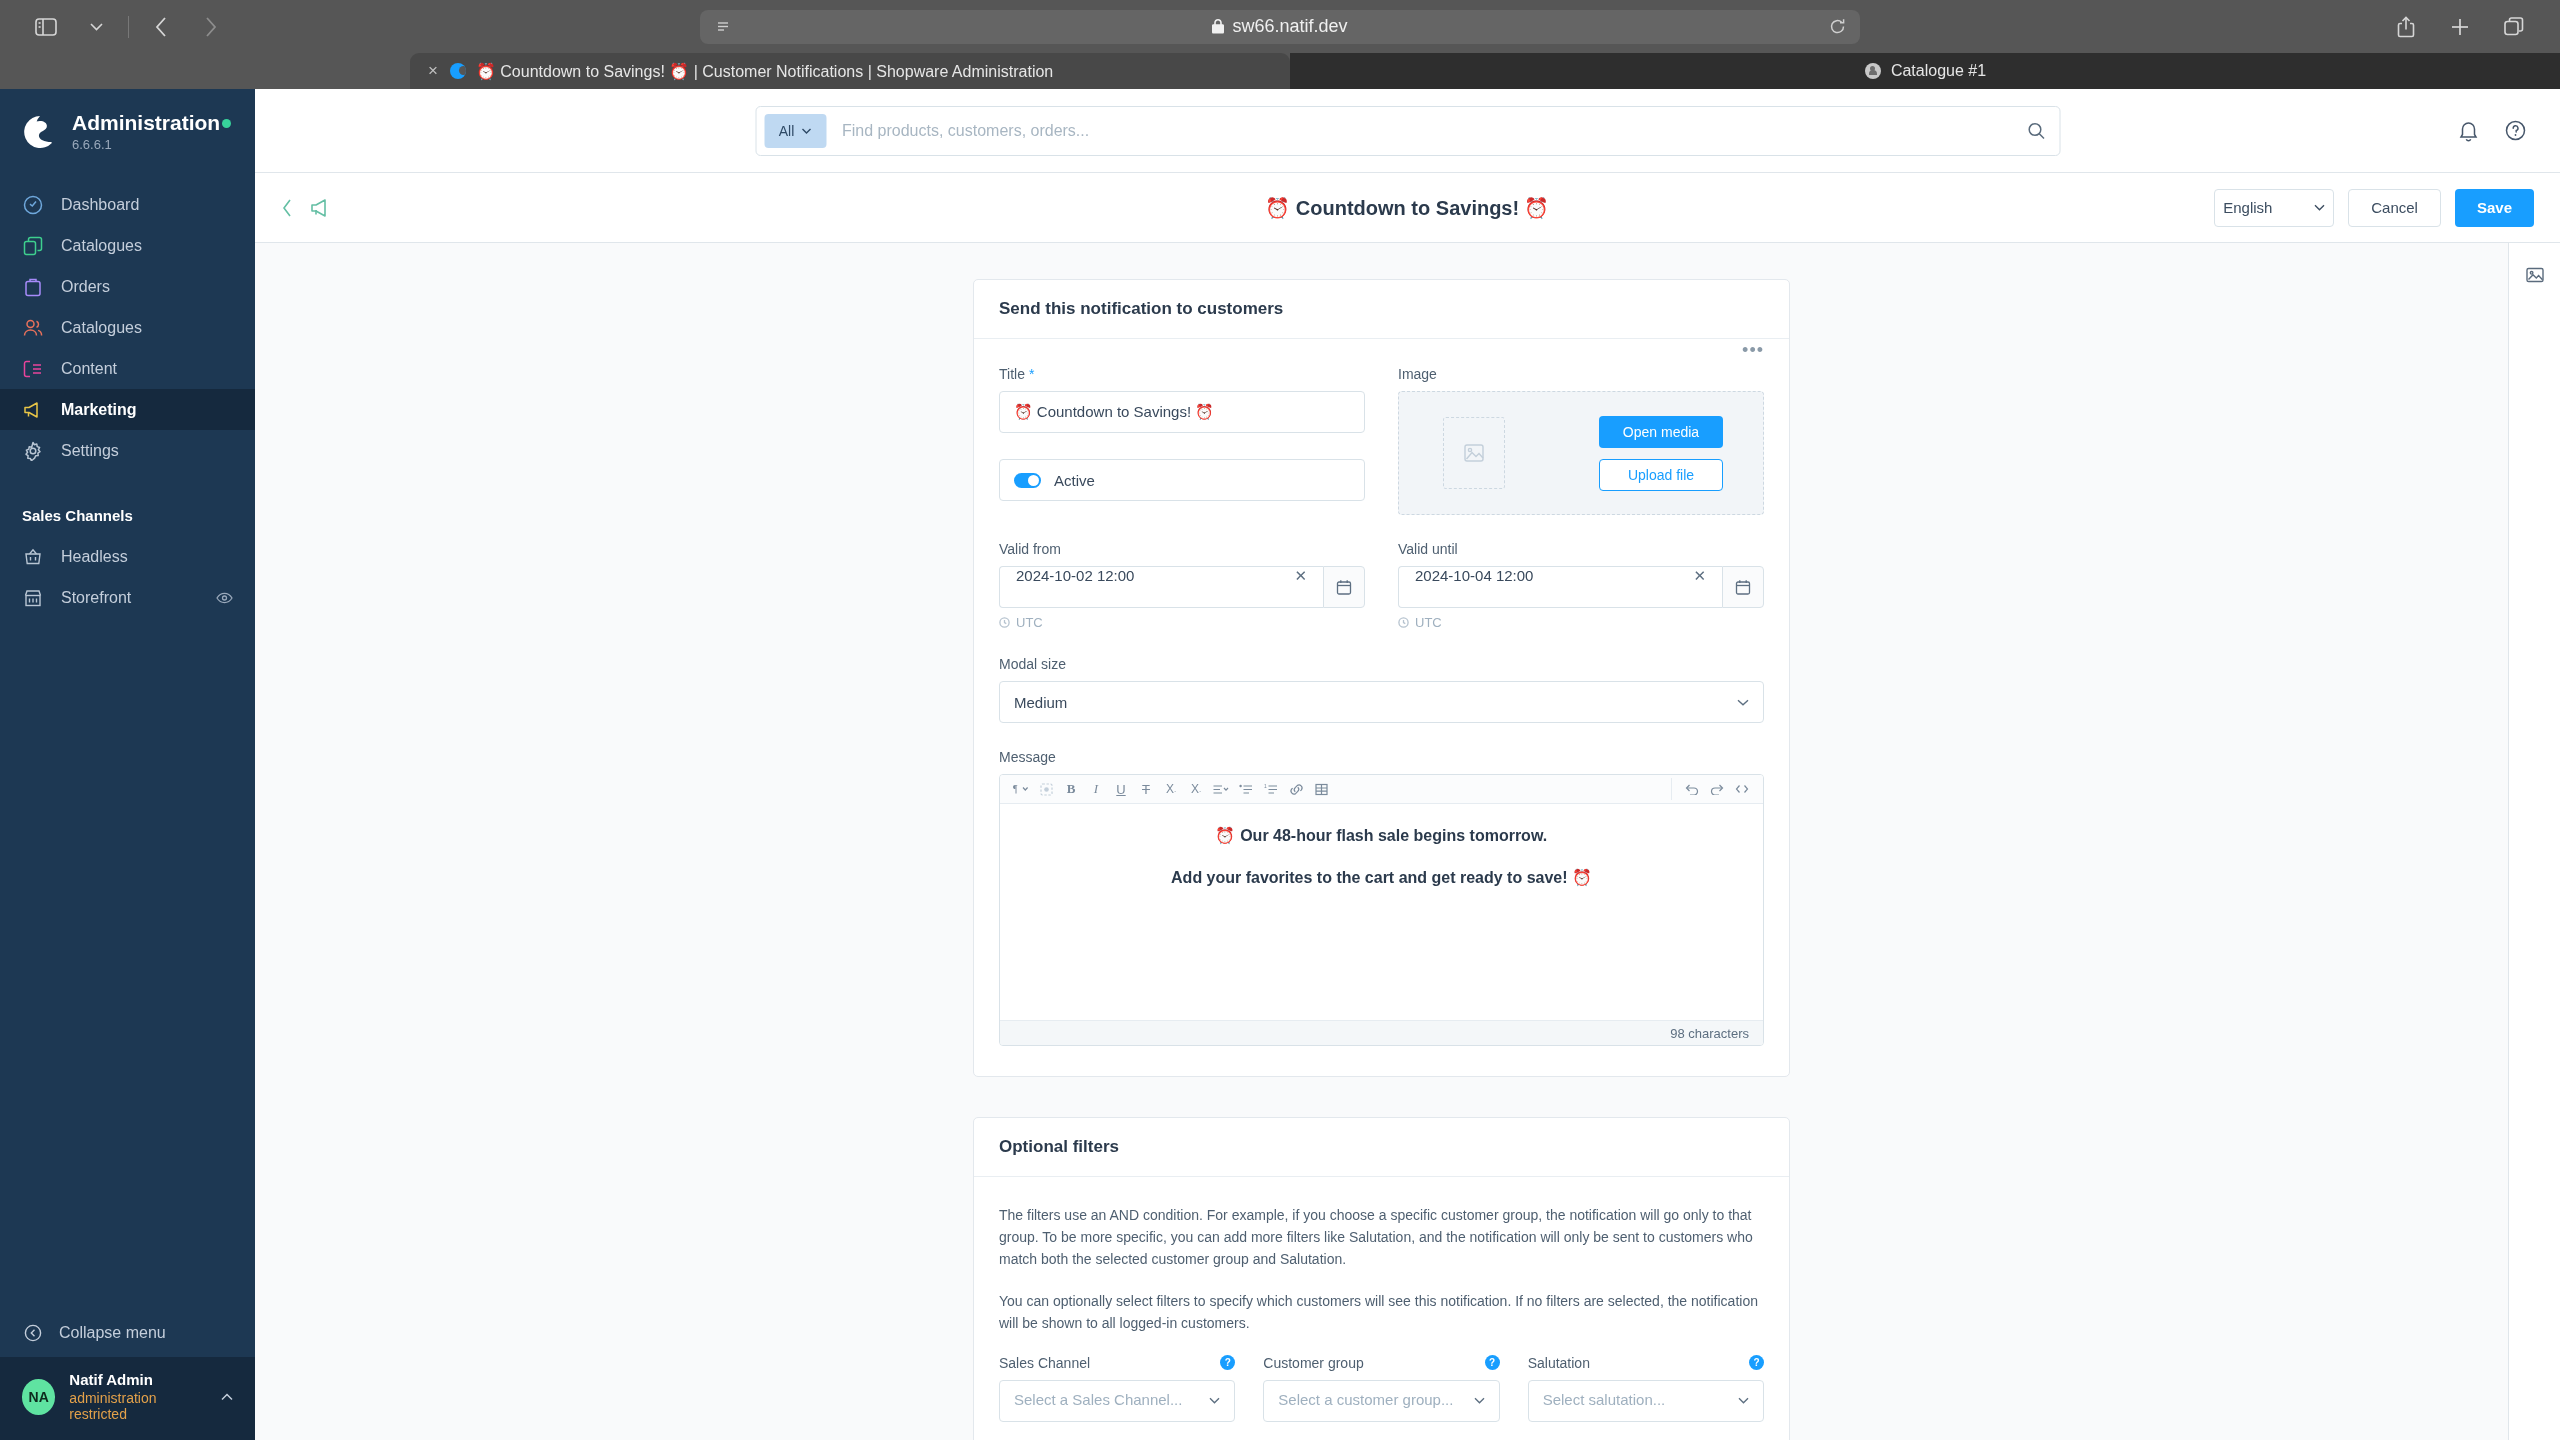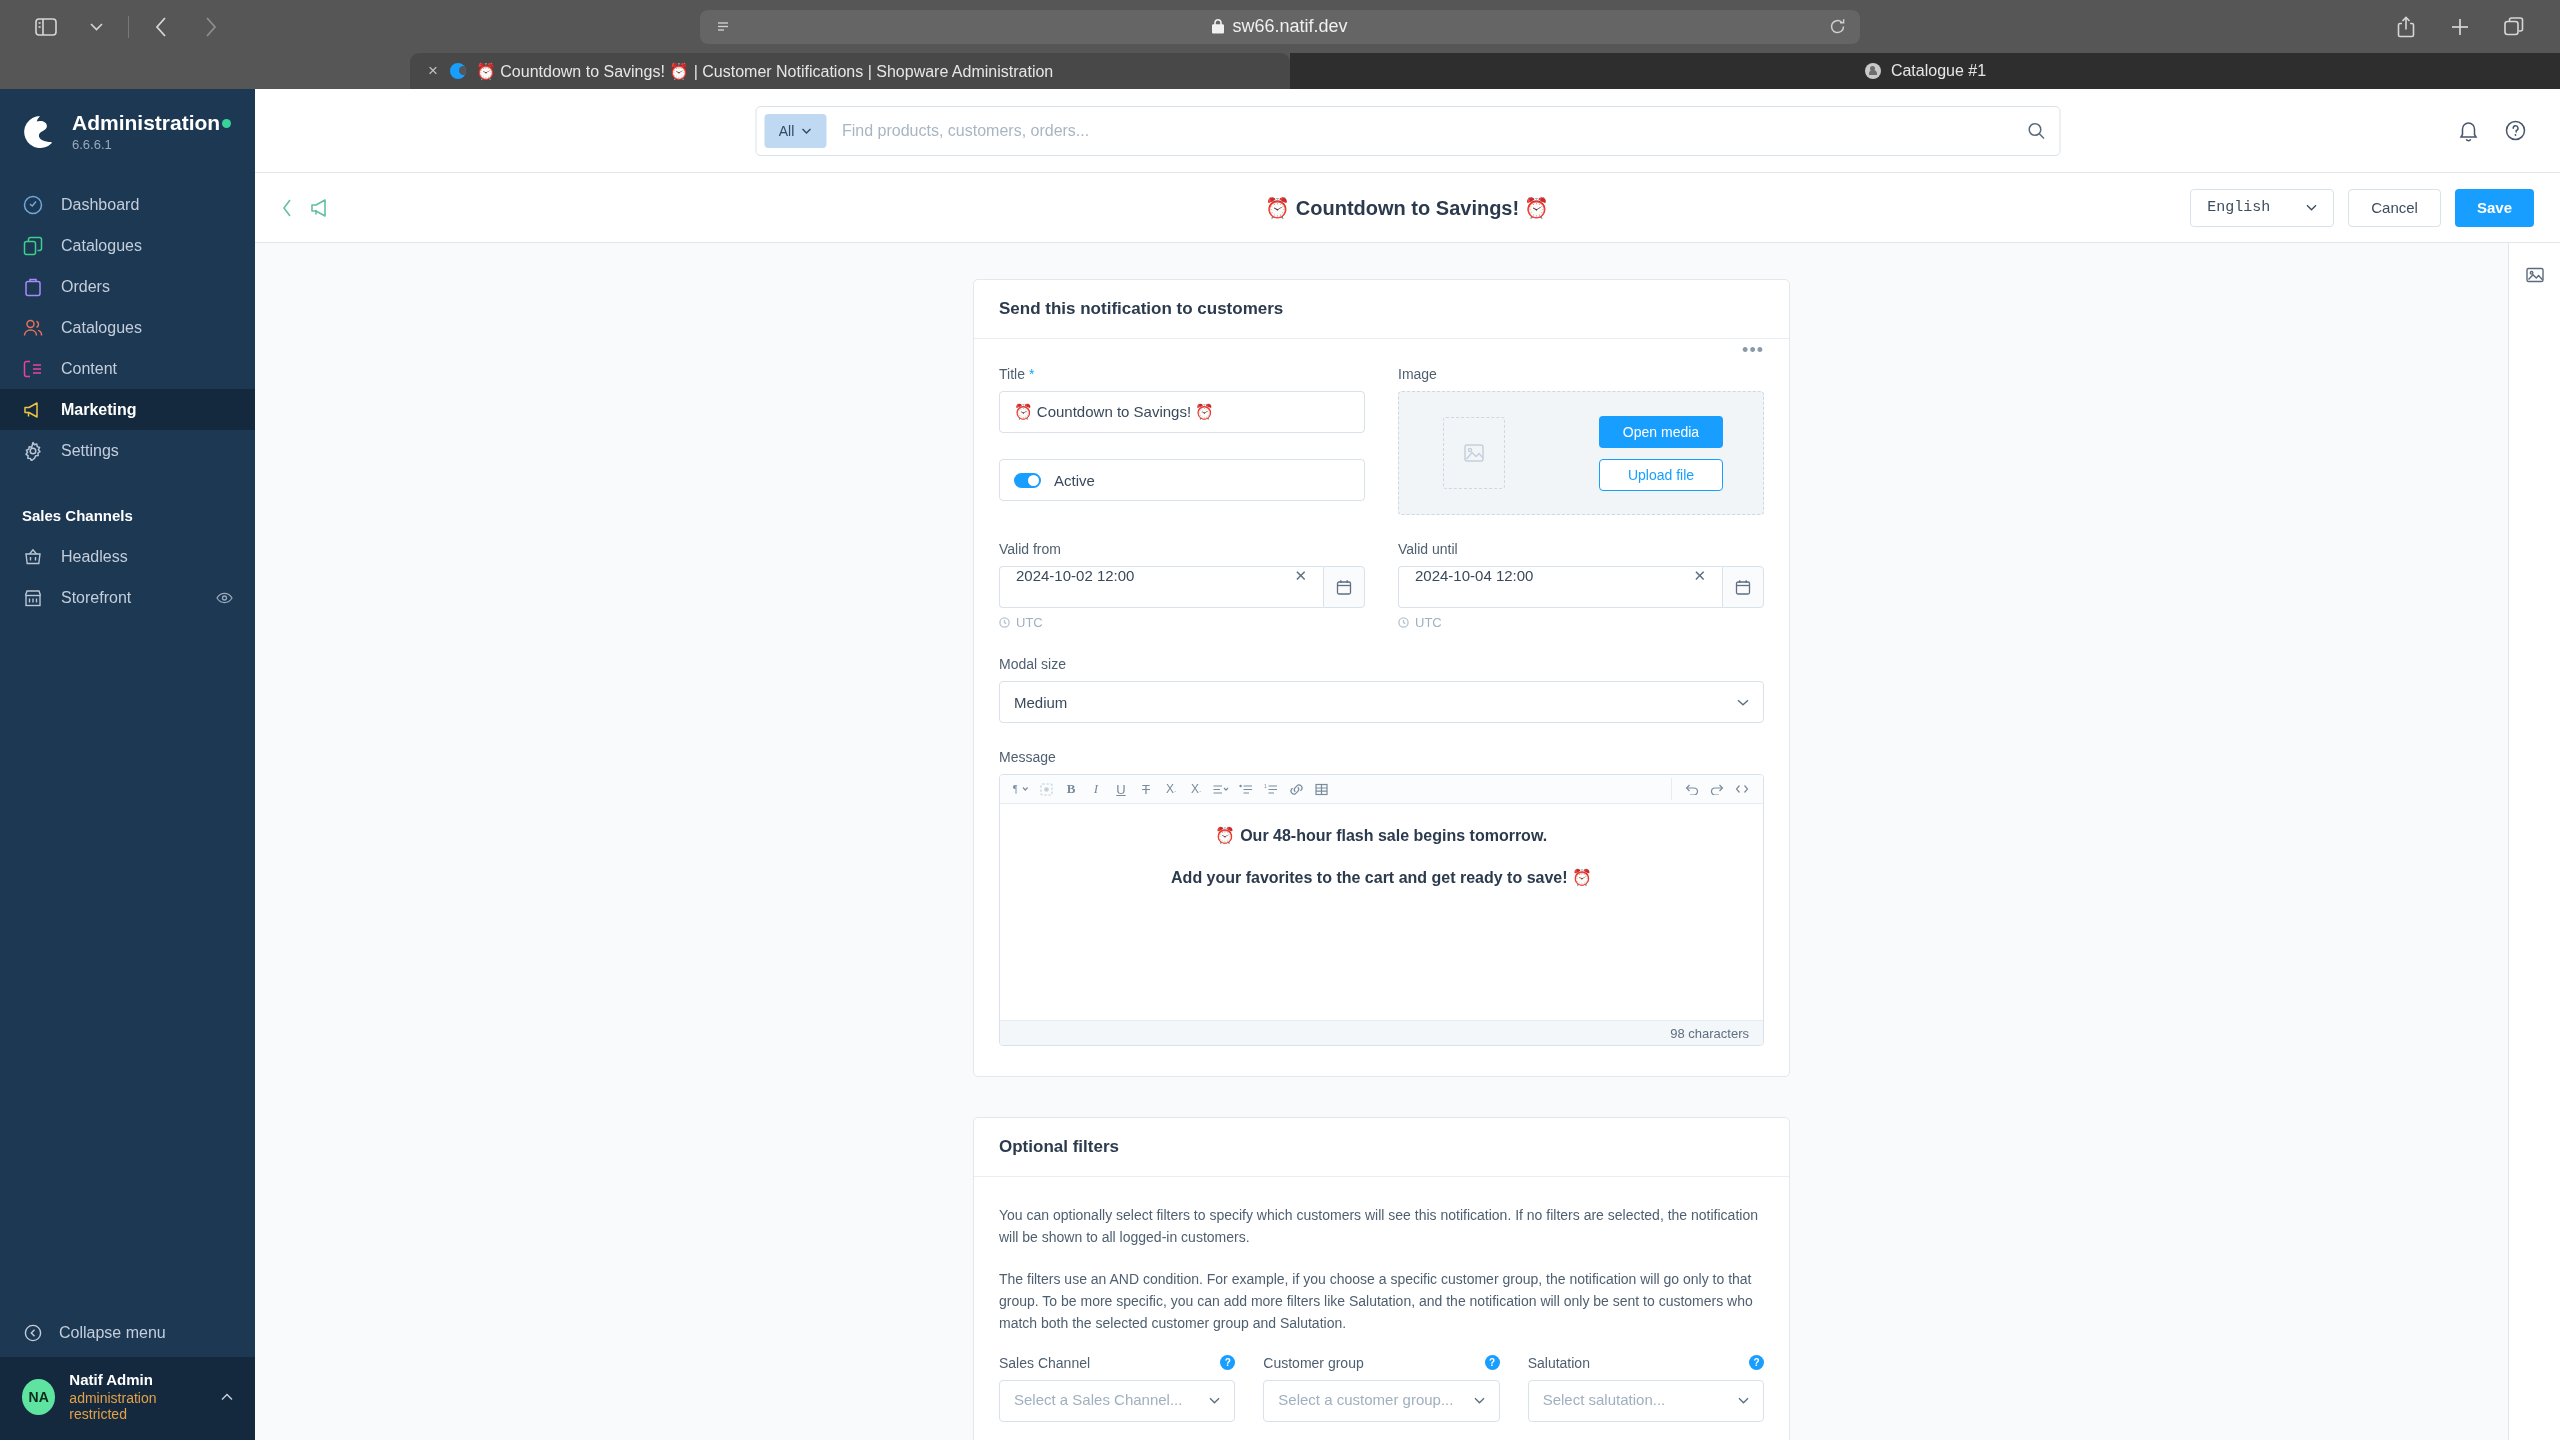--- a/index.html
+++ b/index.html
@@ -125,23 +125,23 @@
     height: 70px; background: #ffffff; border-bottom: 1px solid #e0e6eb;
     display: flex; align-items: center; padding: 0 26px; position: relative; flex: 0 0 70px;
   }
   .ph-left { display: flex; align-items: center; gap: 16px; color: #64bfa4; }
   .ph-title {
     position: absolute; left: 50%; transform: translateX(-50%);
     font-size: 20px; font-weight: 700; color: #2b3a4c; white-space: nowrap;
   }
   .ph-right { position: absolute; right: 26px; display: flex; align-items: center; gap: 14px; }
   .lang-select {
-    width: 144px; height: 38px; border: 1px solid #d9e2e8; border-radius: 4px; background: #fff;
-    display: flex; align-items: center; justify-content: space-between; padding: 0 16px;
-    font-size: 15px; color: #3c4d60; font-family: Liberation Mono, monospace;
+    width: 120px; height: 38px; border: 1px solid #d9e2e8; border-radius: 4px; background: #fff;
+    display: flex; align-items: center; justify-content: space-between; padding: 0 8px;
+    font-size: 15px; color: #3c4d60;
   }
   .btn {
     height: 38px; border-radius: 4px; font-size: 15px;
     display: flex; align-items: center; justify-content: center; padding: 0 22px;
   }
   .btn-cancel { background: #fff; border: 1px solid #d9e2e8; color: #3c4d60; }
   .btn-save { background: #189eff; color: #fff; font-weight: 600; }
 
   
   .content-outer { flex: 1; display: flex; min-height: 0; }
@@ -747,22 +747,22 @@
                   </div>
                   <div class="editor-foot">98 characters</div>
                 </div>
               </div>
             </div>
           </div>
 
           <div class="card">
             <div class="card-head">Optional filters</div>
             <div class="card-body">
+              <div class="para">The filters use an AND condition. For example, if you choose a specific customer group, the notification will go only to that group. To be more specific, you can add more filters like Salutation, and the notification will only be sent to customers who match both the selected customer group and Salutation.</div>
               <div class="para">You can optionally select filters to specify which customers will see this notification. If no filters are selected, the notification will be shown to all logged-in customers.</div>
-              <div class="para">The filters use an AND condition. For example, if you choose a specific customer group, the notification will go only to that group. To be more specific, you can add more filters like Salutation, and the notification will only be sent to customers who match both the selected customer group and Salutation.</div>
 
               <div class="filters-grid">
                 <div>
                   <div class="filter-label-row">
                     <span class="filter-label">Sales Channel</span>
                     <span class="help-dot">?</span>
                   </div>
                   <div class="sel2">
                     <span class="txt">Select a Sales Channel...</span>
                     <span class="cv">

